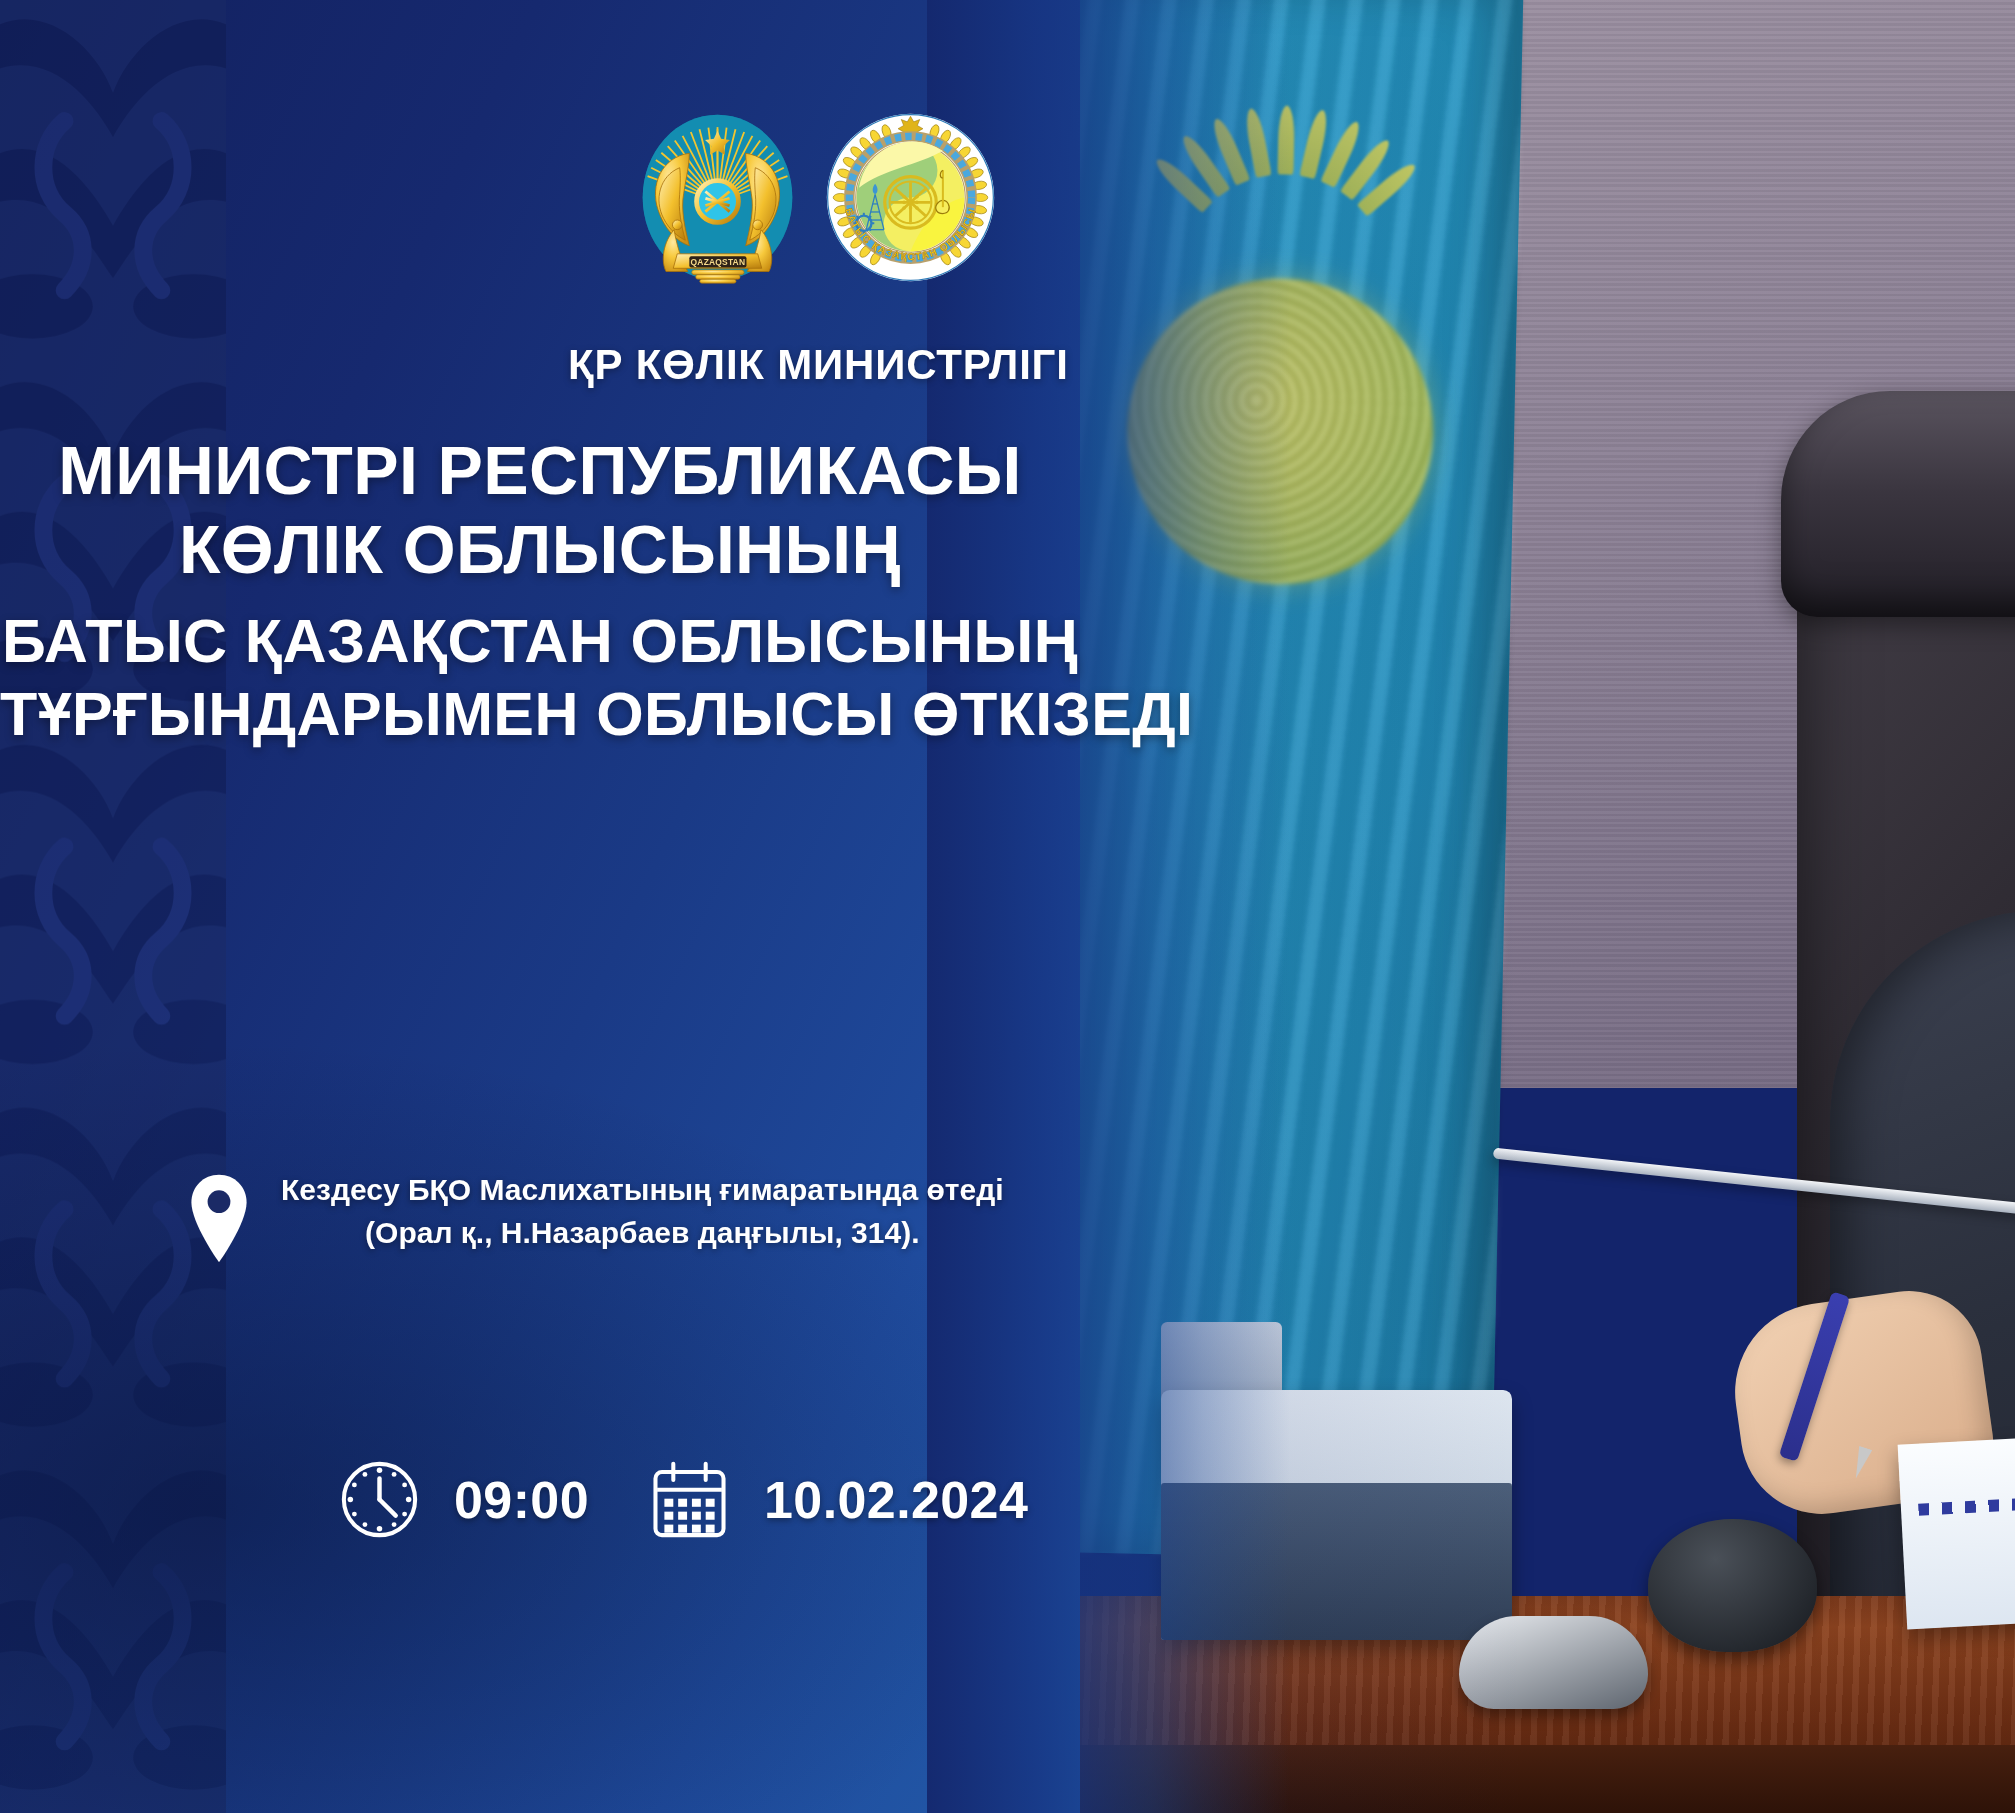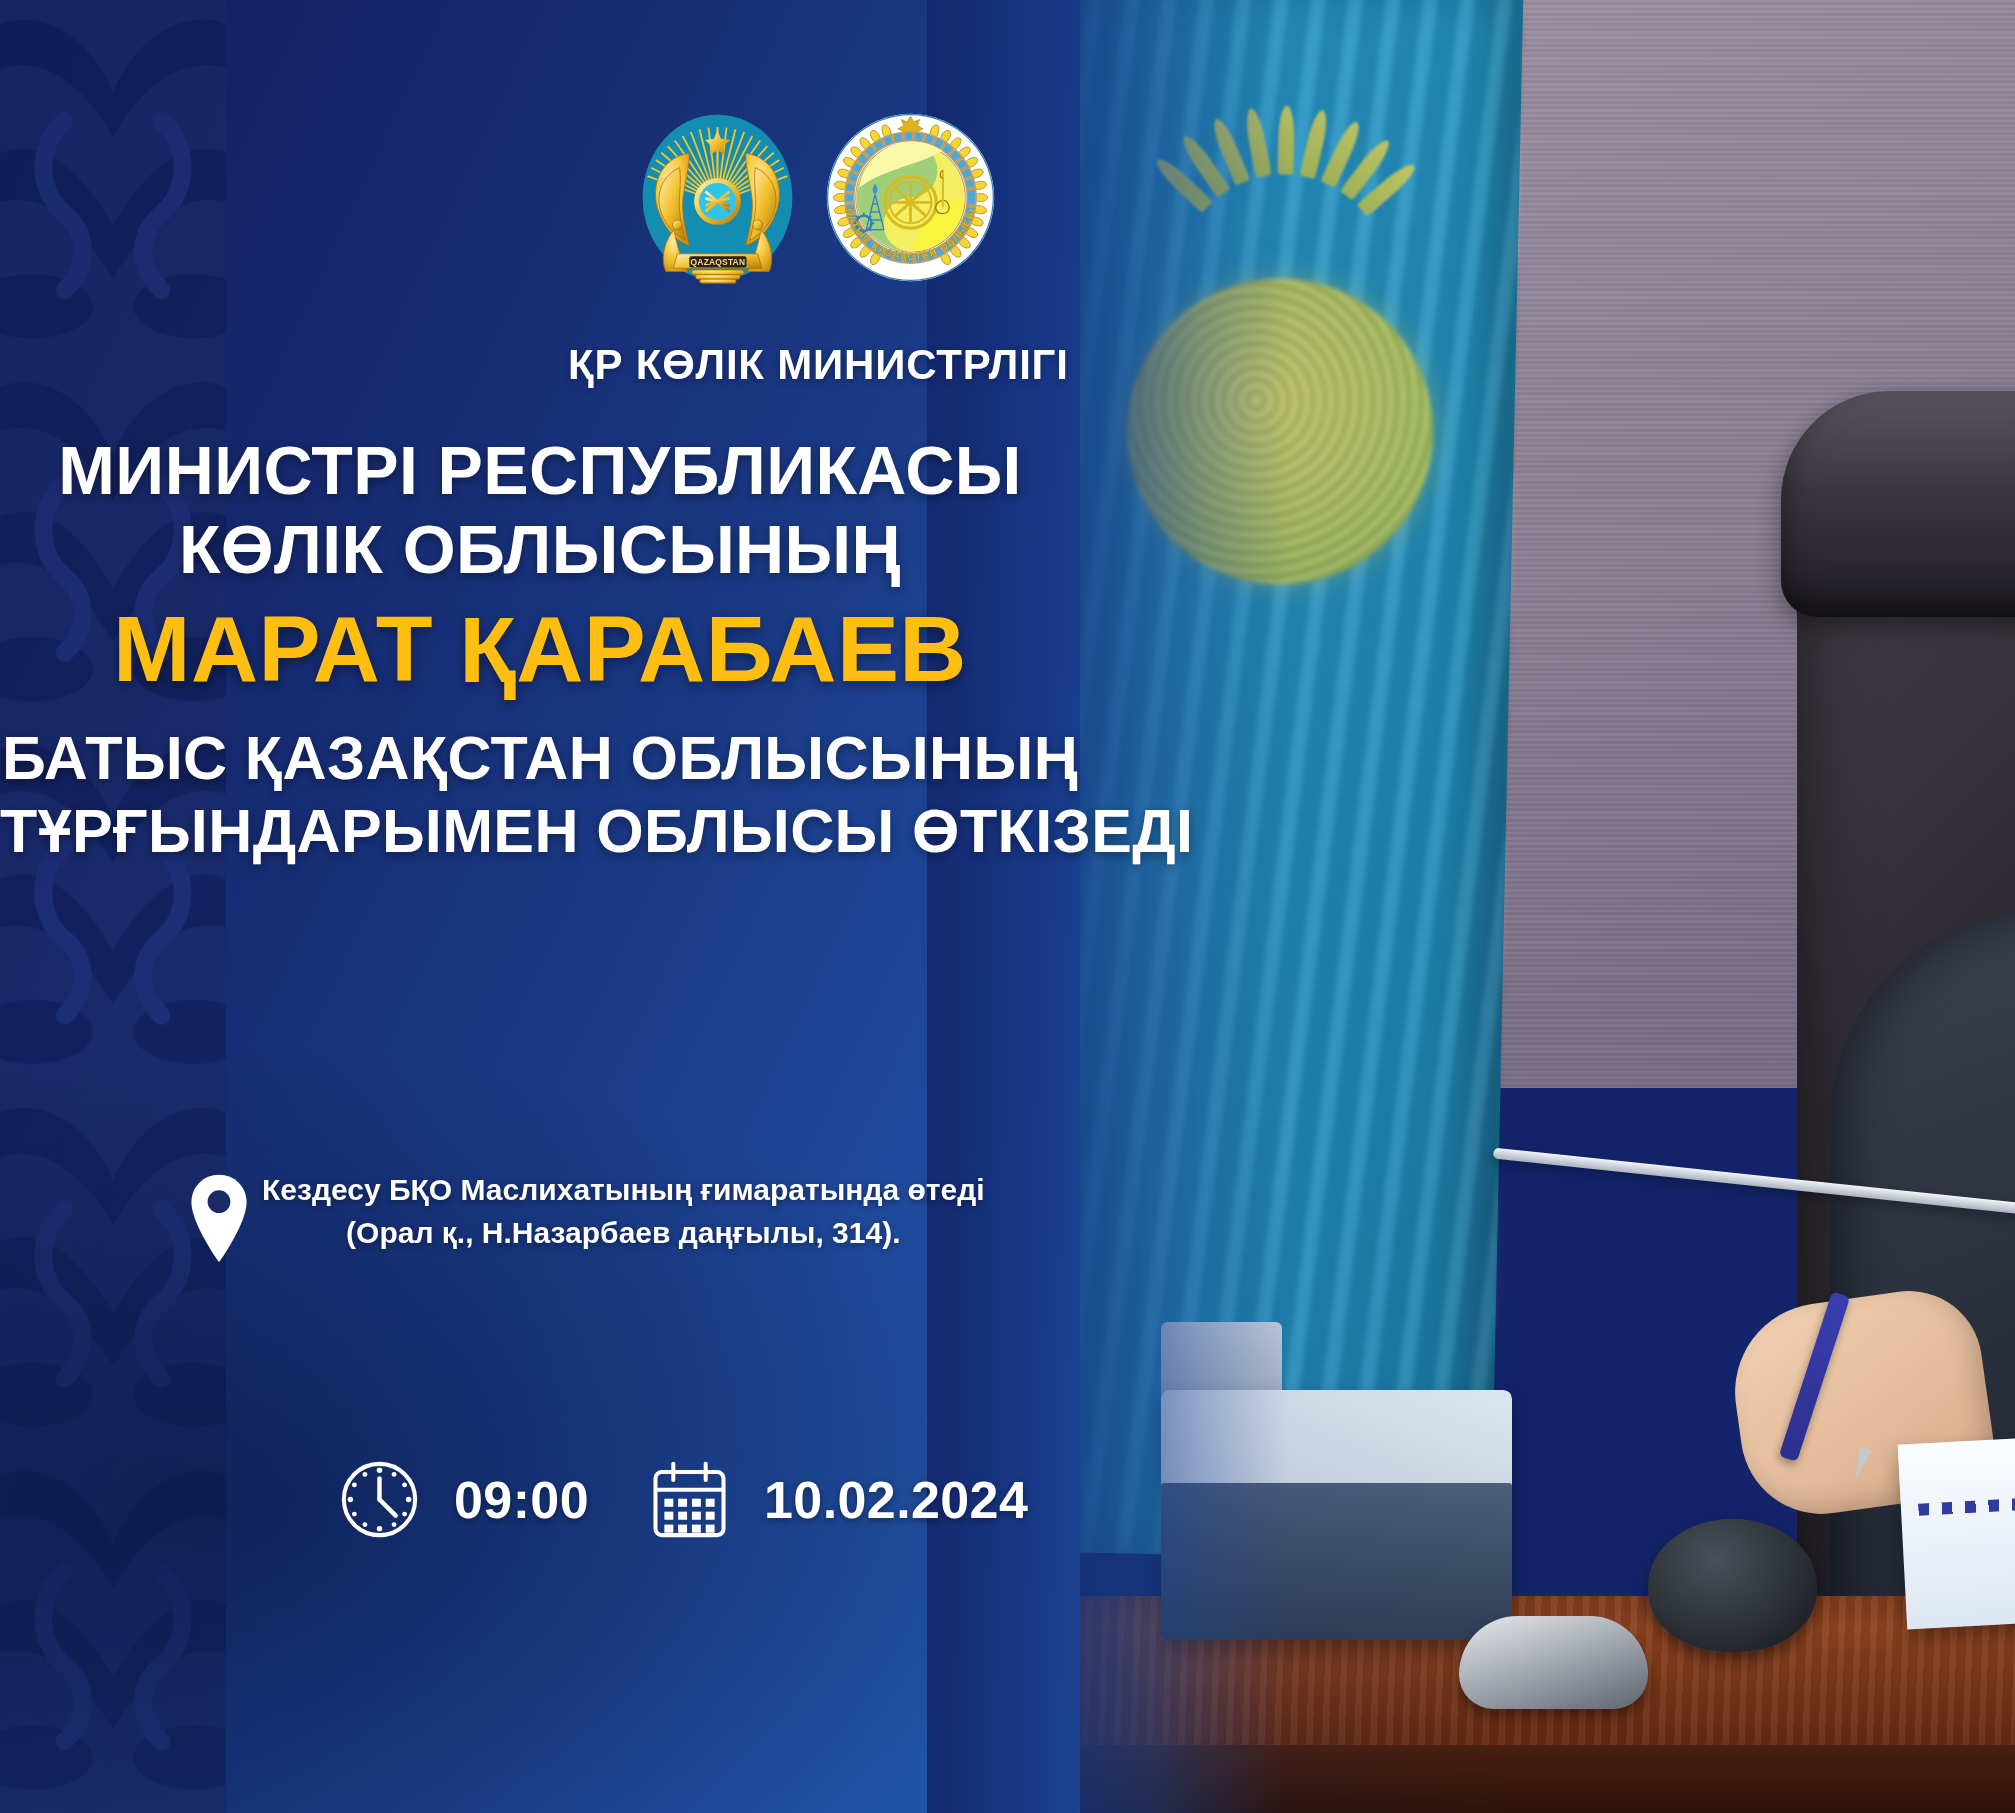--- a/index.html
+++ b/index.html
@@ -219,21 +219,21 @@
   }
   .t-line3, .t-line4{
     color:#ffffff;font-size:61px;font-weight:bold;line-height:1.20;
     letter-spacing:0.4px;white-space:nowrap;
     text-shadow:0 3.2px 9.7px rgba(0,0,0,.38);
   }
   .t-line3{margin-top:16px;}
 
   .place{
     position:absolute;left:189px;top:1169px;width:887px;
-    display:flex;align-items:flex-start;gap:13px;
+    display:flex;align-items:flex-start;gap:32px;
   }
   .pin{width:60px;height:93px;flex:0 0 60px;margin-top:3.2px;}
   .pin svg{display:block;width:100%;height:100%;}
   .place-text{
     color:#ffffff;font-size:30px;font-weight:bold;line-height:1.42;
     text-align:center;
     text-shadow:0 2.4px 6.4px rgba(0,0,0,.40);
   }
 
   .when{
@@ -572,21 +572,20 @@
         </text>
       </svg>
     </div>
   </div>
 
   <div class="ministry">ҚР КӨЛІК МИНИСТРЛІГІ</div>
 
   <div class="title-block">
     <div class="t-line1">МИНИСТРІ РЕСПУБЛИКАСЫ</div>
     <div class="t-line2">КӨЛІК ОБЛЫСЫНЫҢ</div>
-    <div class="t-name">МАРАТ ҚАРАБАЕВ</div>
     <div class="t-line3">БАТЫС ҚАЗАҚСТАН ОБЛЫСЫНЫҢ</div>
     <div class="t-line4">ТҰРҒЫНДАРЫМЕН ОБЛЫСЫ ӨТКІЗЕДІ</div>
   </div>
 
   <div class="place">
     <div class="pin">
       <svg viewBox="0 0 100 150" aria-hidden="true">
         <path d="M50 2 C24 2 4 22 4 48 C4 84 50 148 50 148 C50 148 96 84 96 48 C96 22 76 2 50 2 Z" fill="#ffffff"></path>
         <circle cx="50" cy="47" r="19" fill="#1b2a66"></circle>
       </svg>

